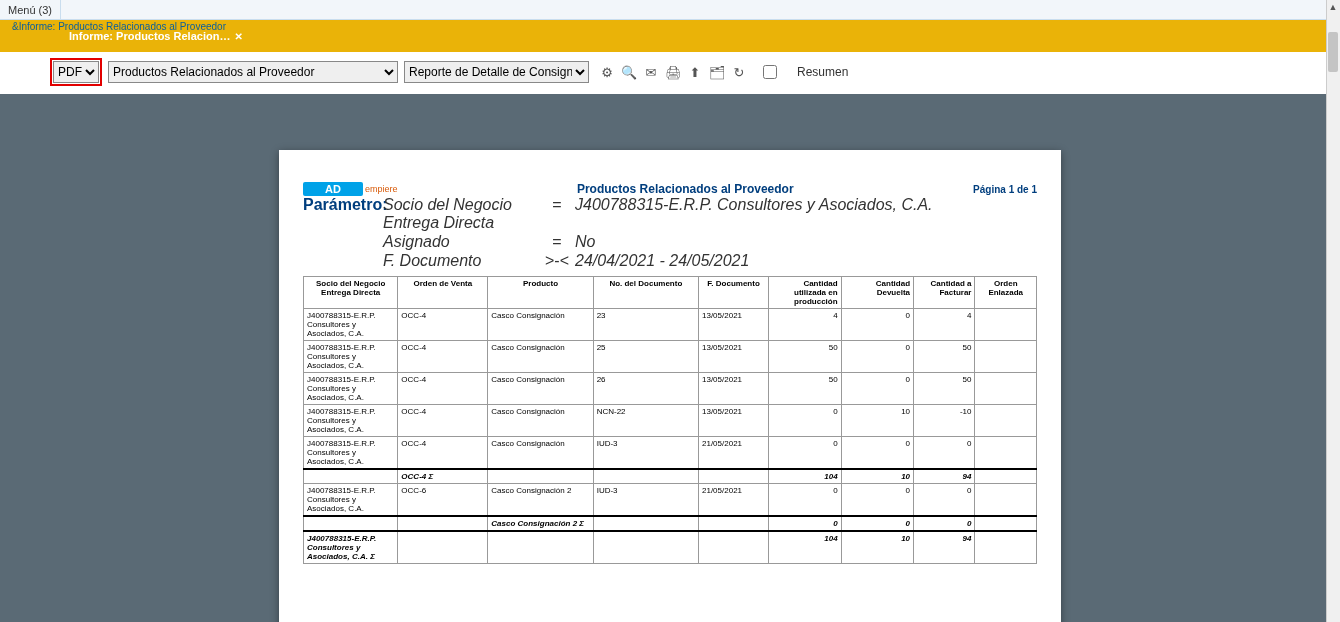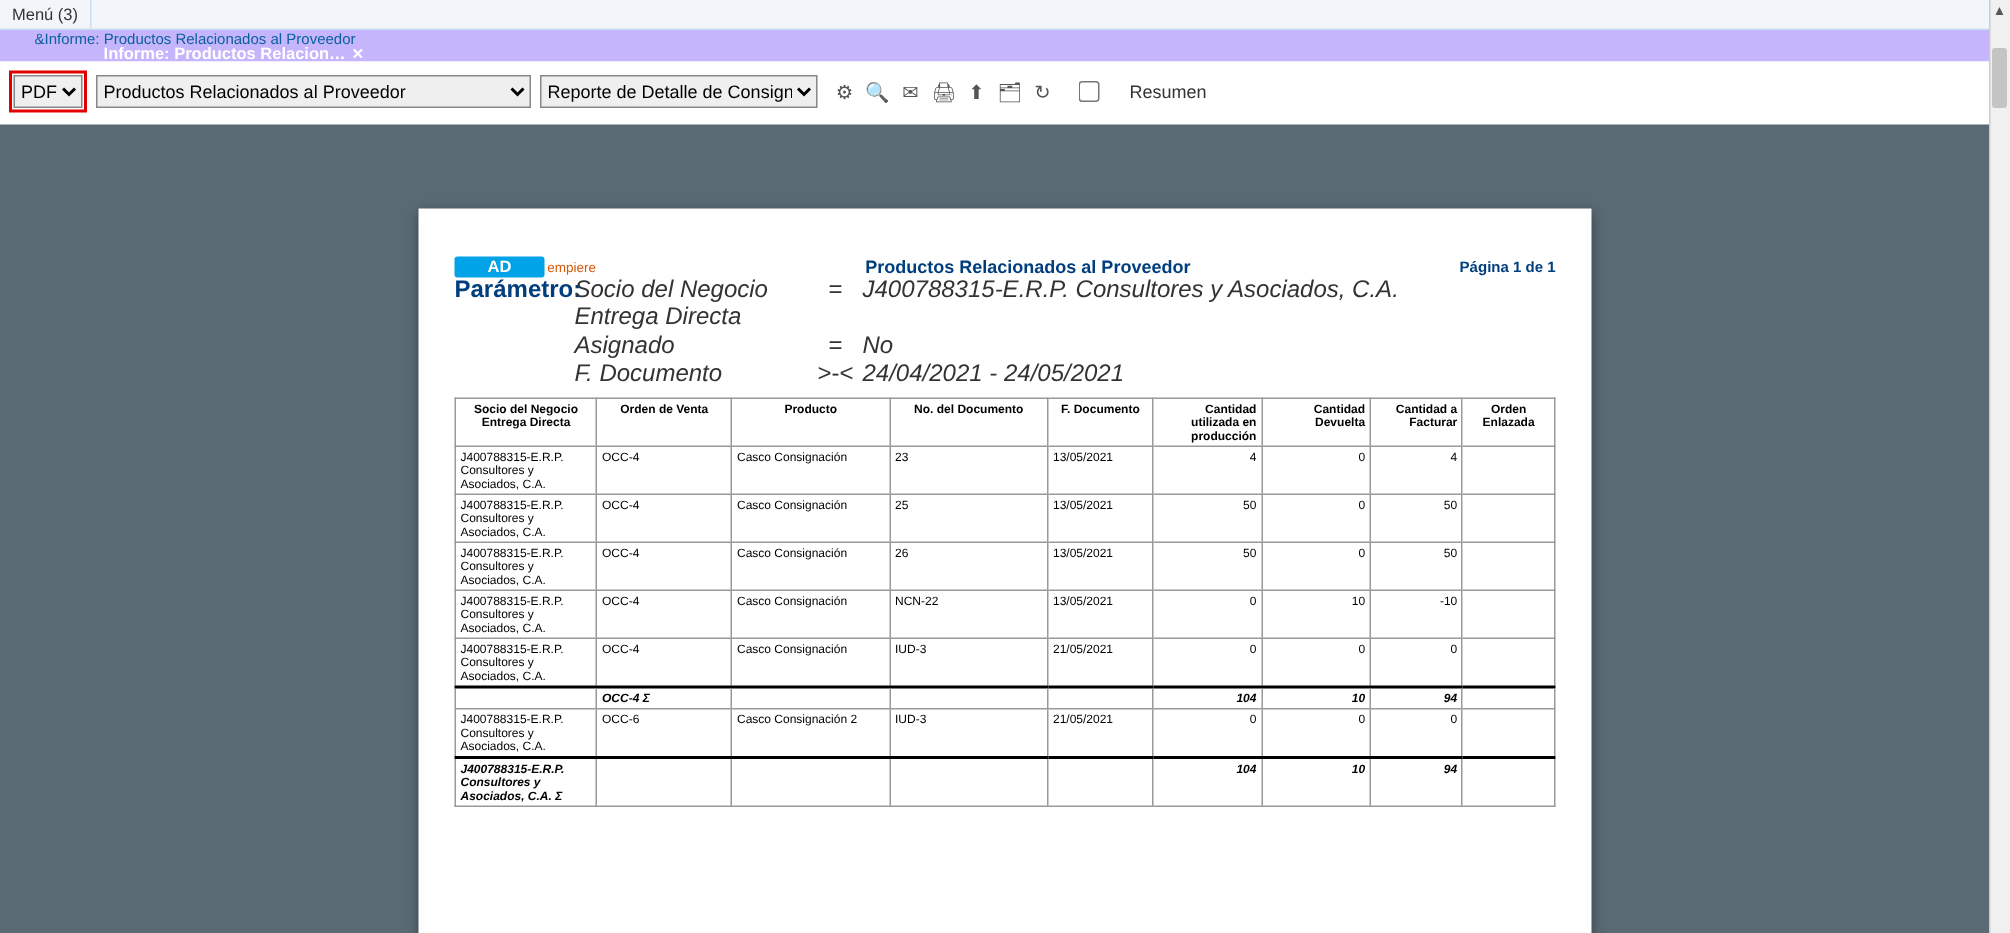--- a/index.html
+++ b/index.html
@@ -5,24 +5,24 @@
   * { box-sizing: border-box; margin: 0; padding: 0; }
   body { font-family: Arial, Helvetica, sans-serif; font-size: 11px; background: #fff; width: 1340px; height: 622px; overflow: hidden; position: relative; }
 
   
   .tabs-bar { display: flex; align-items: stretch; height: 20px; background: #f2f6fa; border-bottom: 1px solid #c9ddee; }
   .tab { display: flex; align-items: center; padding: 0 8px; font-size: 11px; color: #333; border-right: 1px solid #c9ddee; cursor: pointer; gap:4px; }
   .tab.active { background: #00a2e8; color: #fff; font-weight: bold; margin-top: 36px; }
   .tab .close { font-size: 10px; }
 
   
-  .subbar { background: #c4b5fd; color: #0b5f9c; font-size: 10px; padding: 2px 23px; height: 21px; line-height: 10px; }
-
-  
-  .toolbar { display: flex; align-items: center; gap: 6px; padding: 6px 3px 8px 6px; background: #fff; }
+  .subbar { background: #eab308; color: #0b5f9c; font-size: 10px; padding: 2px 12px; height: 32px; line-height: 10px; }
+
+  
+  .toolbar { display: flex; align-items: center; gap: 6px; padding: 6px 3px 8px 6px; background: #fff; margin-left: 44px; }
   .select-pdf { border: 1px solid #888; font-size: 12px; height: 22px; }
   .red-frame { border: 2px solid #e20000; padding: 1px; }
   .select-wide { border: 1px solid #888; font-size: 12px; height: 22px; width: 290px; }
   .select-med { border: 1px solid #888; font-size: 12px; height: 22px; width: 185px; }
   .toolbar-icons { display: flex; align-items: center; gap: 6px; margin-left: 4px; }
   .ticon { color: #555; font-size: 13px; cursor: pointer; width: 16px; text-align: center; }
   .checkbox-wrap { display: flex; align-items: center; gap: 20px; margin-left: 10px; font-size: 12px; color: #333; }
   .checkbox-wrap input { width: 14px; height: 14px; }
 
   
@@ -240,20 +240,31 @@
             <td>OCC-6</td>
             <td>Casco Consignación 2</td>
             <td>IUD-3</td>
             <td>21/05/2021</td>
             <td class="num">0</td>
             <td class="num">0</td>
             <td class="num">0</td>
             <td></td>
           </tr>
           <tr class="sumrow">
+            <td></td>
+            <td></td>
+            <td>Casco Consignación 2 Σ</td>
+            <td></td>
+            <td></td>
+            <td class="num">0</td>
+            <td class="num">0</td>
+            <td class="num">0</td>
+            <td></td>
+          </tr>
+          <tr class="sumrow">
             <td>J400788315-E.R.P. Consultores y Asociados, C.A. Σ</td>
             <td></td>
             <td></td>
             <td></td>
             <td></td>
             <td class="num">104</td>
             <td class="num">10</td>
             <td class="num">94</td>
             <td></td>
           </tr>

